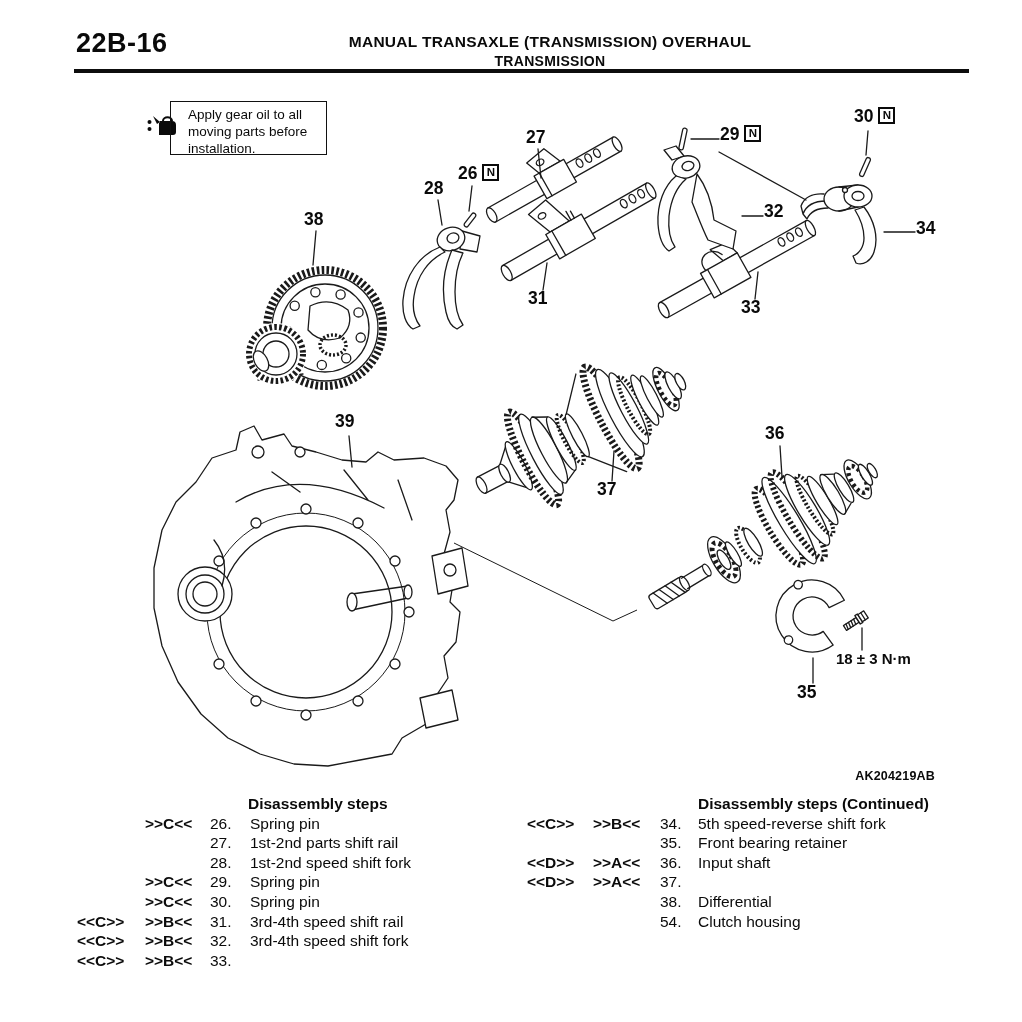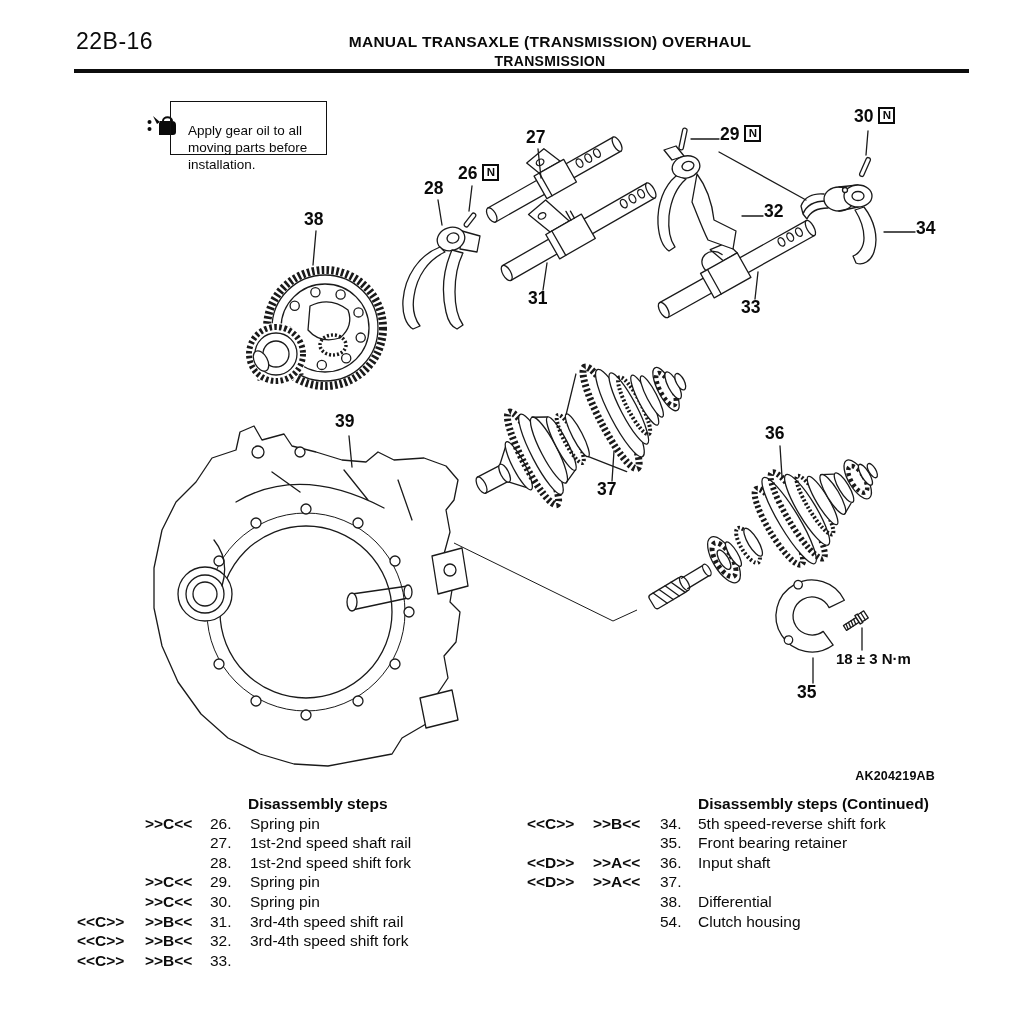--- a/index.html
+++ b/index.html
@@ -1,25 +1,25 @@
 <!DOCTYPE html>
 <html><head>
 <meta charset="utf-8">
 <style>
   html,body{margin:0;padding:0;background:#fff;}
   .page{position:relative;width:1022px;height:1022px;background:#fff;overflow:hidden;
         font-family:"Liberation Sans",sans-serif;color:#0a0a0a;}
   
-  .page-code{position:absolute;left:76px;top:28px;font-size:23px;font-weight:400;letter-spacing:.5px;}
+  .page-code{position:absolute;left:76px;top:28px;font-size:27px;font-weight:700;letter-spacing:.5px;}
   .title1{position:absolute;left:80px;top:33px;width:940px;text-align:center;font-size:15.5px;font-weight:700;letter-spacing:.3px;}
   .title2{position:absolute;left:80px;top:53px;width:940px;text-align:center;font-size:14px;font-weight:700;letter-spacing:.3px;}
   .hrule{position:absolute;left:74px;top:69px;width:895px;height:4px;background:#0d0d0d;}
   
   .notebox{position:absolute;left:170px;top:101px;width:157px;height:54px;border:1.8px solid #111;
-           box-sizing:border-box;padding:20px 4px 4px 17px;font-size:13.5px;line-height:17px;}
+           box-sizing:border-box;padding:4px 4px 4px 17px;font-size:13.5px;line-height:17px;}
   .oilcan{position:absolute;left:146px;top:112px;}
   
   .co{position:absolute;font-size:17.5px;font-weight:700;line-height:1;white-space:nowrap;
       display:flex;align-items:center;gap:5px;}
   .nbox{display:flex;align-items:center;justify-content:center;width:13px;height:13px;
         border:2.4px solid #0a0a0a;font-size:11.5px;font-weight:700;margin-top:-2px;}
   .torque{position:absolute;left:836px;top:650px;font-size:15px;font-weight:700;white-space:nowrap;}
   .figcode{position:absolute;left:795px;top:769px;width:140px;text-align:right;
            font-size:12.5px;font-weight:700;letter-spacing:.2px;}
   
@@ -341,21 +341,21 @@
         <div class="srow">
           <span class="pre"></span>
           <span class="mid">&gt;&gt;C&lt;&lt;</span>
           <span class="num">26.</span>
           <span class="txt">Spring pin</span>
         </div>
         <div class="srow">
           <span class="pre"></span>
           <span class="mid"></span>
           <span class="num">27.</span>
-          <span class="txt">1st-2nd speed shaft rail</span>
+          <span class="txt">1st-2nd parts shift rail</span>
         </div>
         <div class="srow">
           <span class="pre"></span>
           <span class="mid"></span>
           <span class="num">28.</span>
           <span class="txt">1st-2nd speed shift fork</span>
         </div>
         <div class="srow">
           <span class="pre"></span>
           <span class="mid">&gt;&gt;C&lt;&lt;</span>

